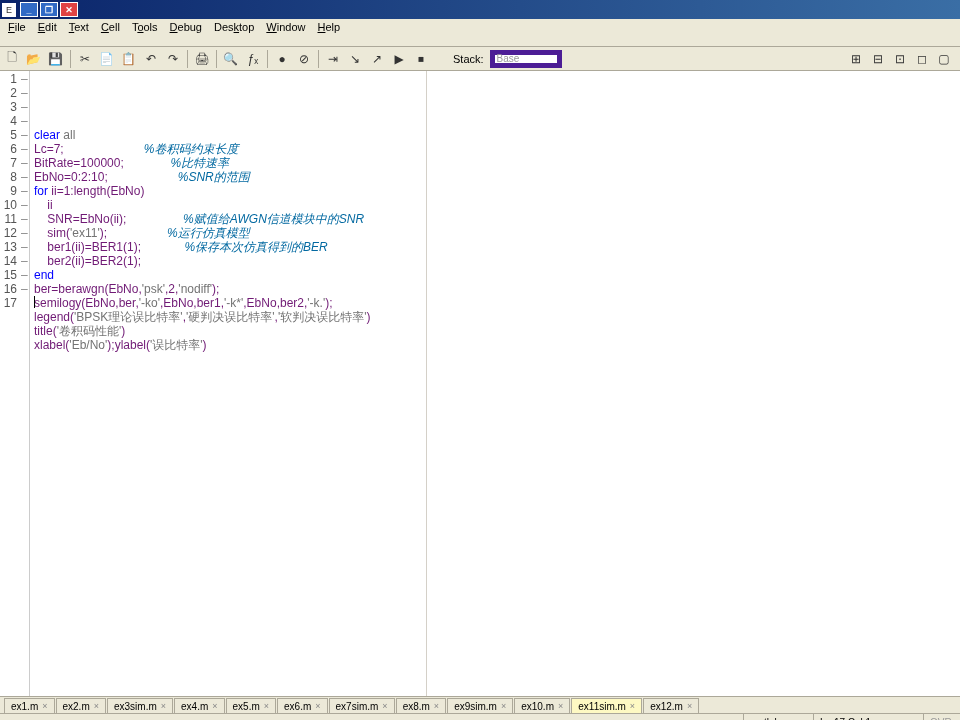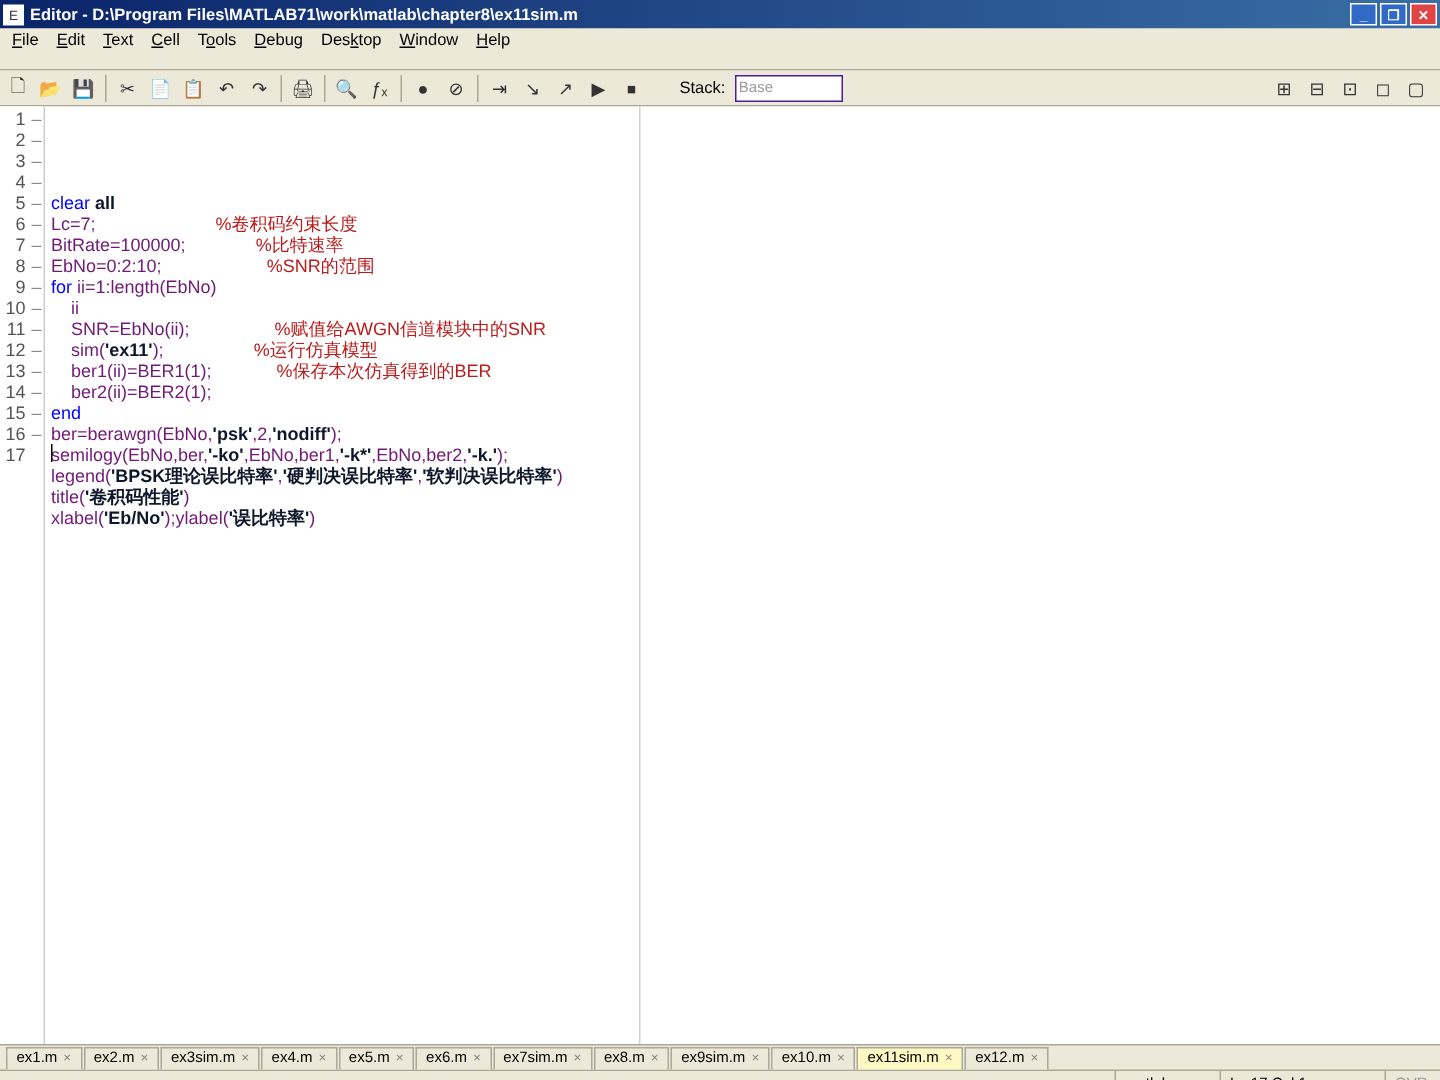--- a/index.html
+++ b/index.html
@@ -13,53 +13,52 @@
 .win-btn.close { background: #e04343; }
 
 .menubar { height: 28px; background: #ece9d8; display: flex; font-size: 11px; border-bottom: 1px solid #aca899; padding-left: 2px; }
 .menubar span { padding: 2px 6px; cursor: default; }
 .menubar span u { text-decoration: underline; }
 
 .toolbar { height: 24px; background: #ece9d8; display: flex; align-items: center; border-bottom: 1px solid #aca899; padding: 0 2px; gap: 2px; font-size: 11px; }
 .tool-btn { width: 20px; height: 20px; display: flex; align-items: center; justify-content: center; font-size: 12px; color: #333; }
 .tool-sep { width: 1px; height: 18px; background: #aca899; margin: 0 2px; }
 .stack-lbl { margin-left: 20px; }
-.stack-combo { width: 72px; height: 18px; border: 1px solid #4c1d95; background: #fff; margin-left: 4px; font-size: 10px; padding: 1px 2px; display: flex; align-items: center; color: #999; }
+.stack-combo { width: 72px; height: 18px; border: 5px solid #4c1d95; background: #fff; margin-left: 4px; font-size: 10px; padding: 1px 2px; display: flex; align-items: center; color: #999; }
 .right-tools { margin-left: auto; display: flex; gap: 2px; padding-right: 4px; }
 
 .editor { display: flex; height: calc(720px - 19px - 18px - 24px - 17px - 17px); background: #fff; }
 .gutter { width: 30px; background: #fff; border-right: 1px solid #ccc; text-align: right; font-family: Consolas, "Courier New", monospace; font-size: 12px; line-height: 14px; color: #555; padding-right: 2px; padding-top: 1px; }
 .gutter-line { display: flex; justify-content: flex-end; align-items: center; height: 14px; }
 .exec-dash { color: #888; margin-left: 4px; width: 6px; }
 .code { flex: 1; font-family: Consolas, "Courier New", monospace; font-size: 12px; line-height: 14px; padding-top: 1px; padding-left: 4px; white-space: pre; position: relative; }
 .margin-bar { position: absolute; left: 396px; top: 0; bottom: 0; width: 1px; background: #d4d0c8; }
 .cursor { position: absolute; left: 4px; top: 225px; width: 1px; height: 12px; background: #000; }
 
 .kw { color: #0000ff; }
-.str { color: #0f172a; font-weight: bold; }
-.cmt { color: #b91c1c; }
+.str { color: #737373; }
+.cmt { color: #0369a1; font-style: italic; }
 .txt { color: #701a75; }
 
 .tabstrip { height: 17px; background: #ece9d8; display: flex; align-items: flex-end; border-top: 1px solid #aca899; padding-left: 4px; font-size: 10px; }
-.doc-tab { padding: 1px 6px; border: 1px solid #aca899; border-bottom: none; margin-right: 1px; background: #ece9d8; display: flex; align-items: flex-start; gap: 4px; height: 15px; }
+.doc-tab { padding: 1px 6px; border: 1px solid #aca899; border-bottom: none; margin-right: 1px; background: #ece9d8; display: flex; align-items: center; gap: 4px; height: 15px; }
 .doc-tab.active { background: #fef9c3; }
 .doc-tab .x { font-size: 9px; color: #888; }
 
 .statusbar { height: 17px; background: #ece9d8; border-top: 1px solid #aca899; display: flex; font-size: 10px; }
 .status-cell { border-right: 1px solid #aca899; padding: 1px 6px; height: 100%; display: flex; align-items: center; }
 .status-cell.flex { flex: 1; }
 .status-cell.fixed { width: 70px; }
 .status-cell:last-child { border-right: none; color: #999; }
 </style>
 </head>
 <body>
 
 <div class="titlebar">
   <span class="icon">E</span>
-  <span class="title">Editor - D:\Program Files\MATLAB71\work\matlab\chapter8\ex11sim.m</span>
   <div class="win-btns">
     <div class="win-btn">_</div>
     <div class="win-btn">❐</div>
     <div class="win-btn close">✕</div>
   </div>
 </div>
 
 <div class="menubar">
   <span><u>F</u>ile</span>
   <span><u>E</u>dit</span>

